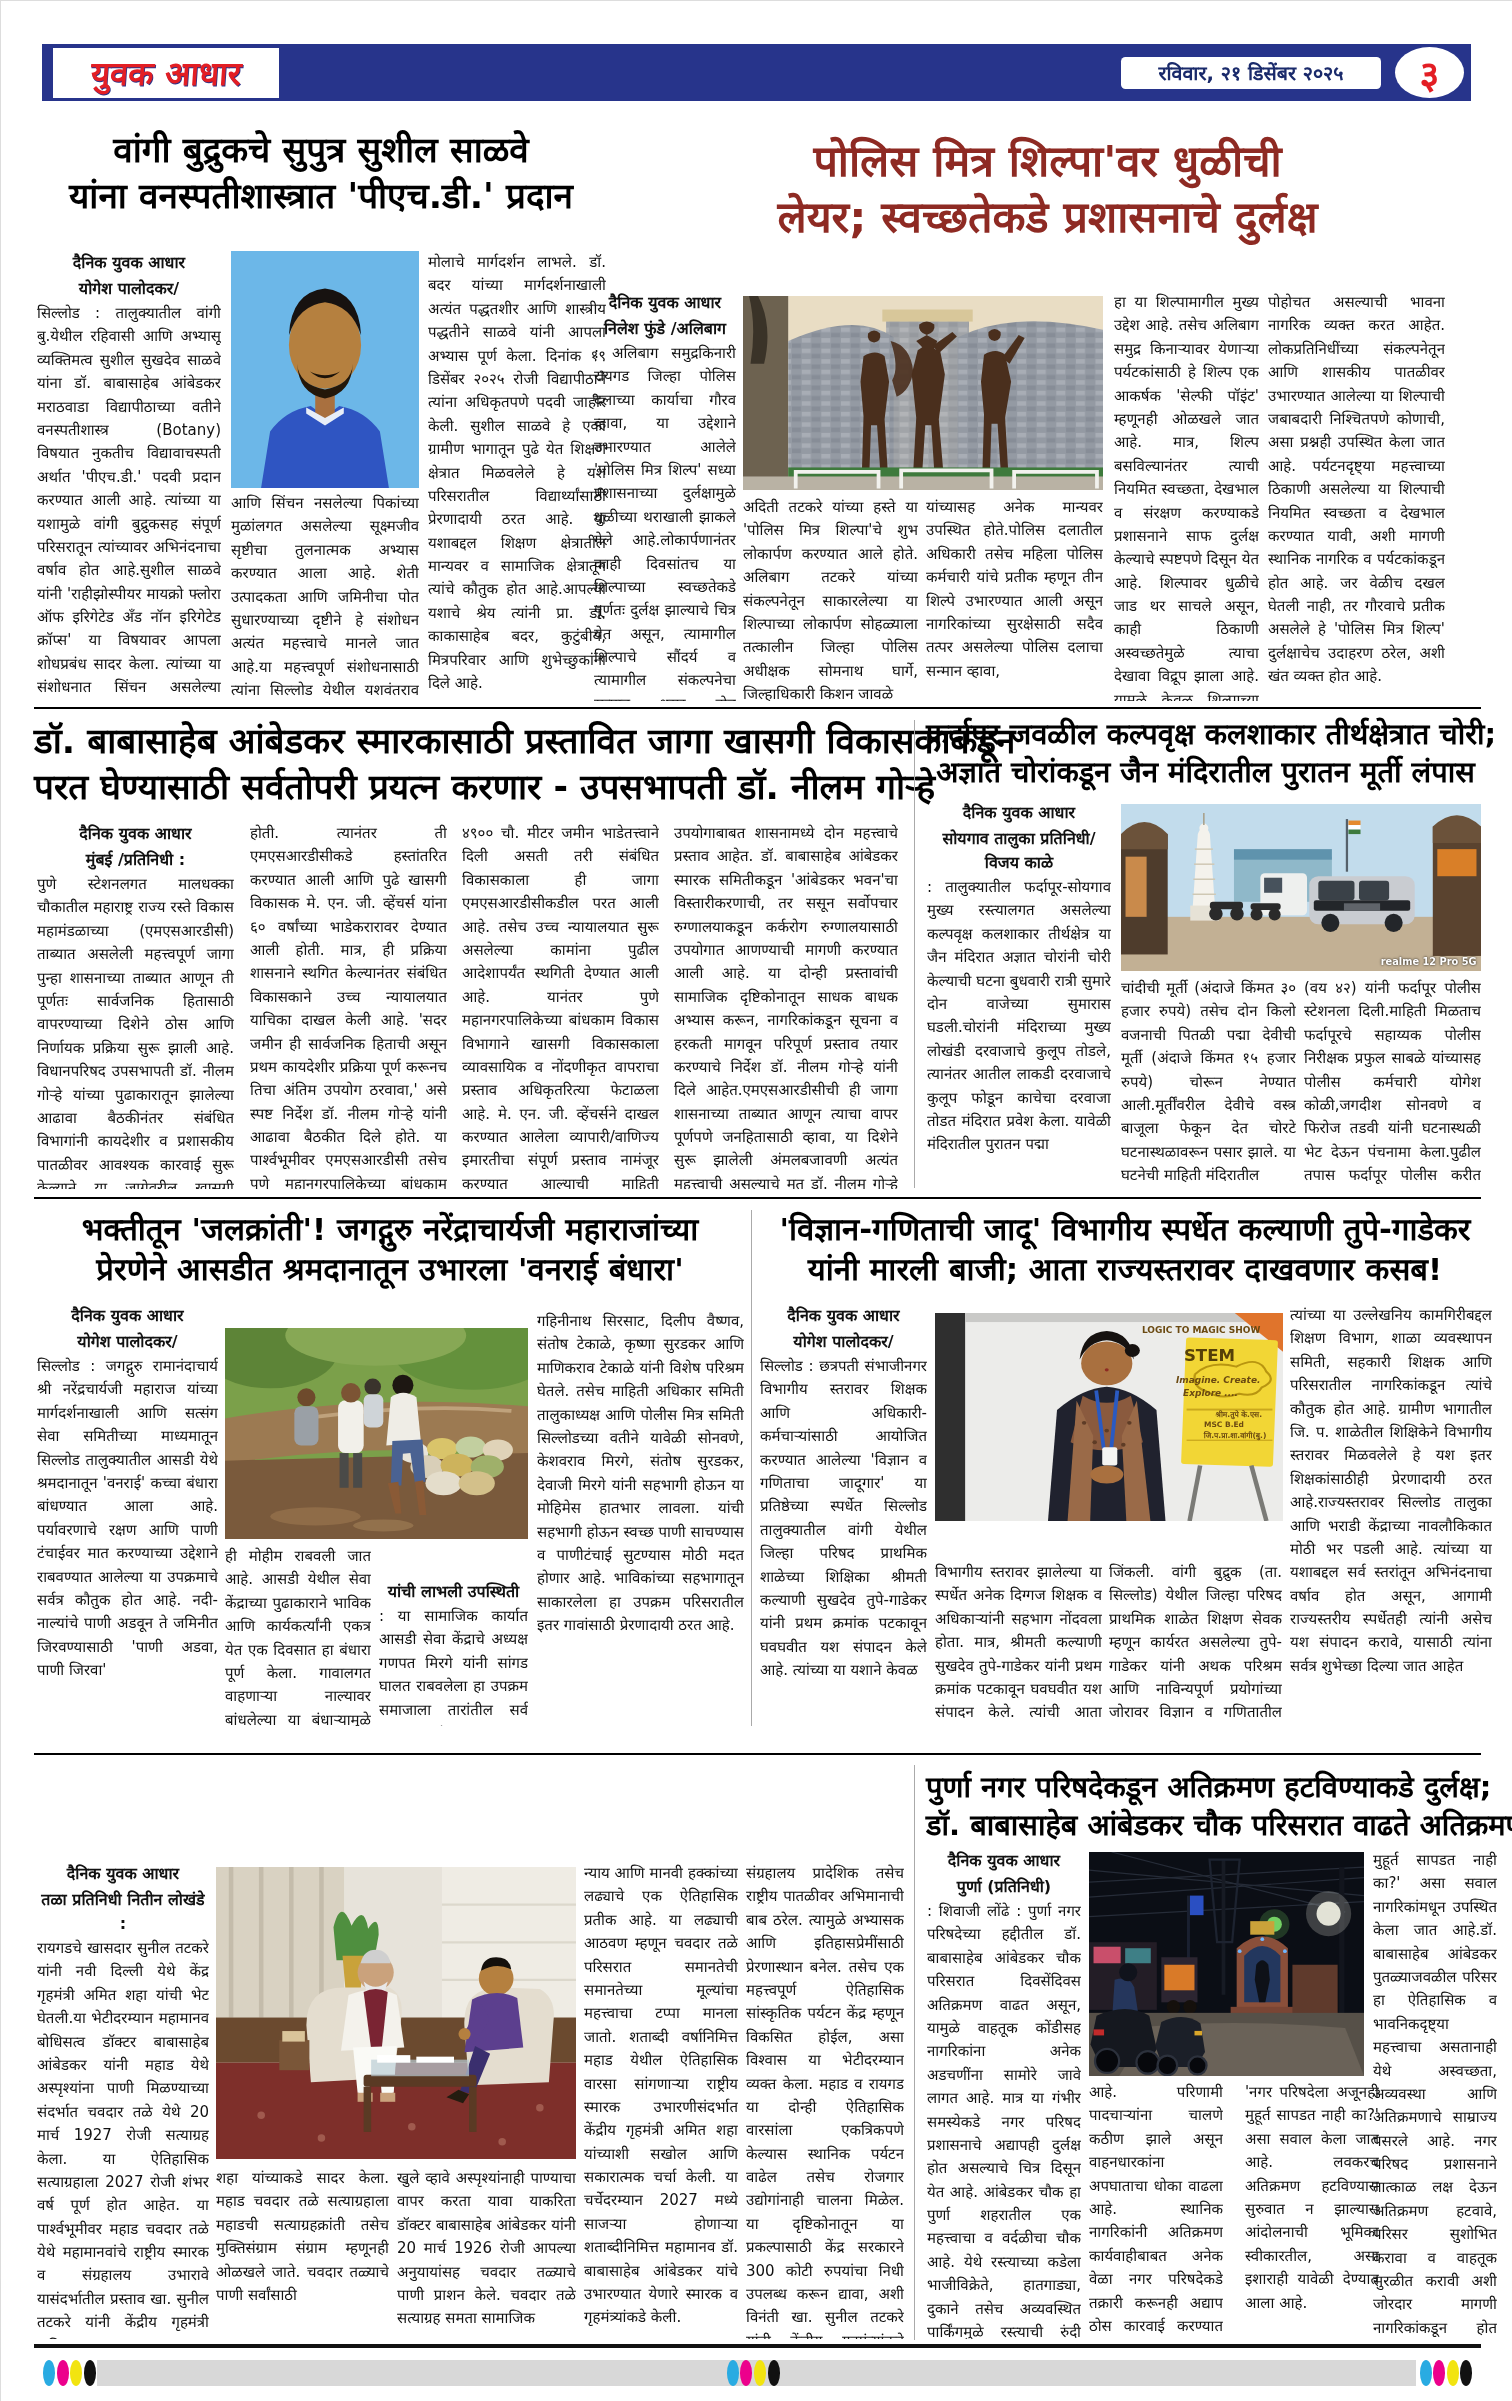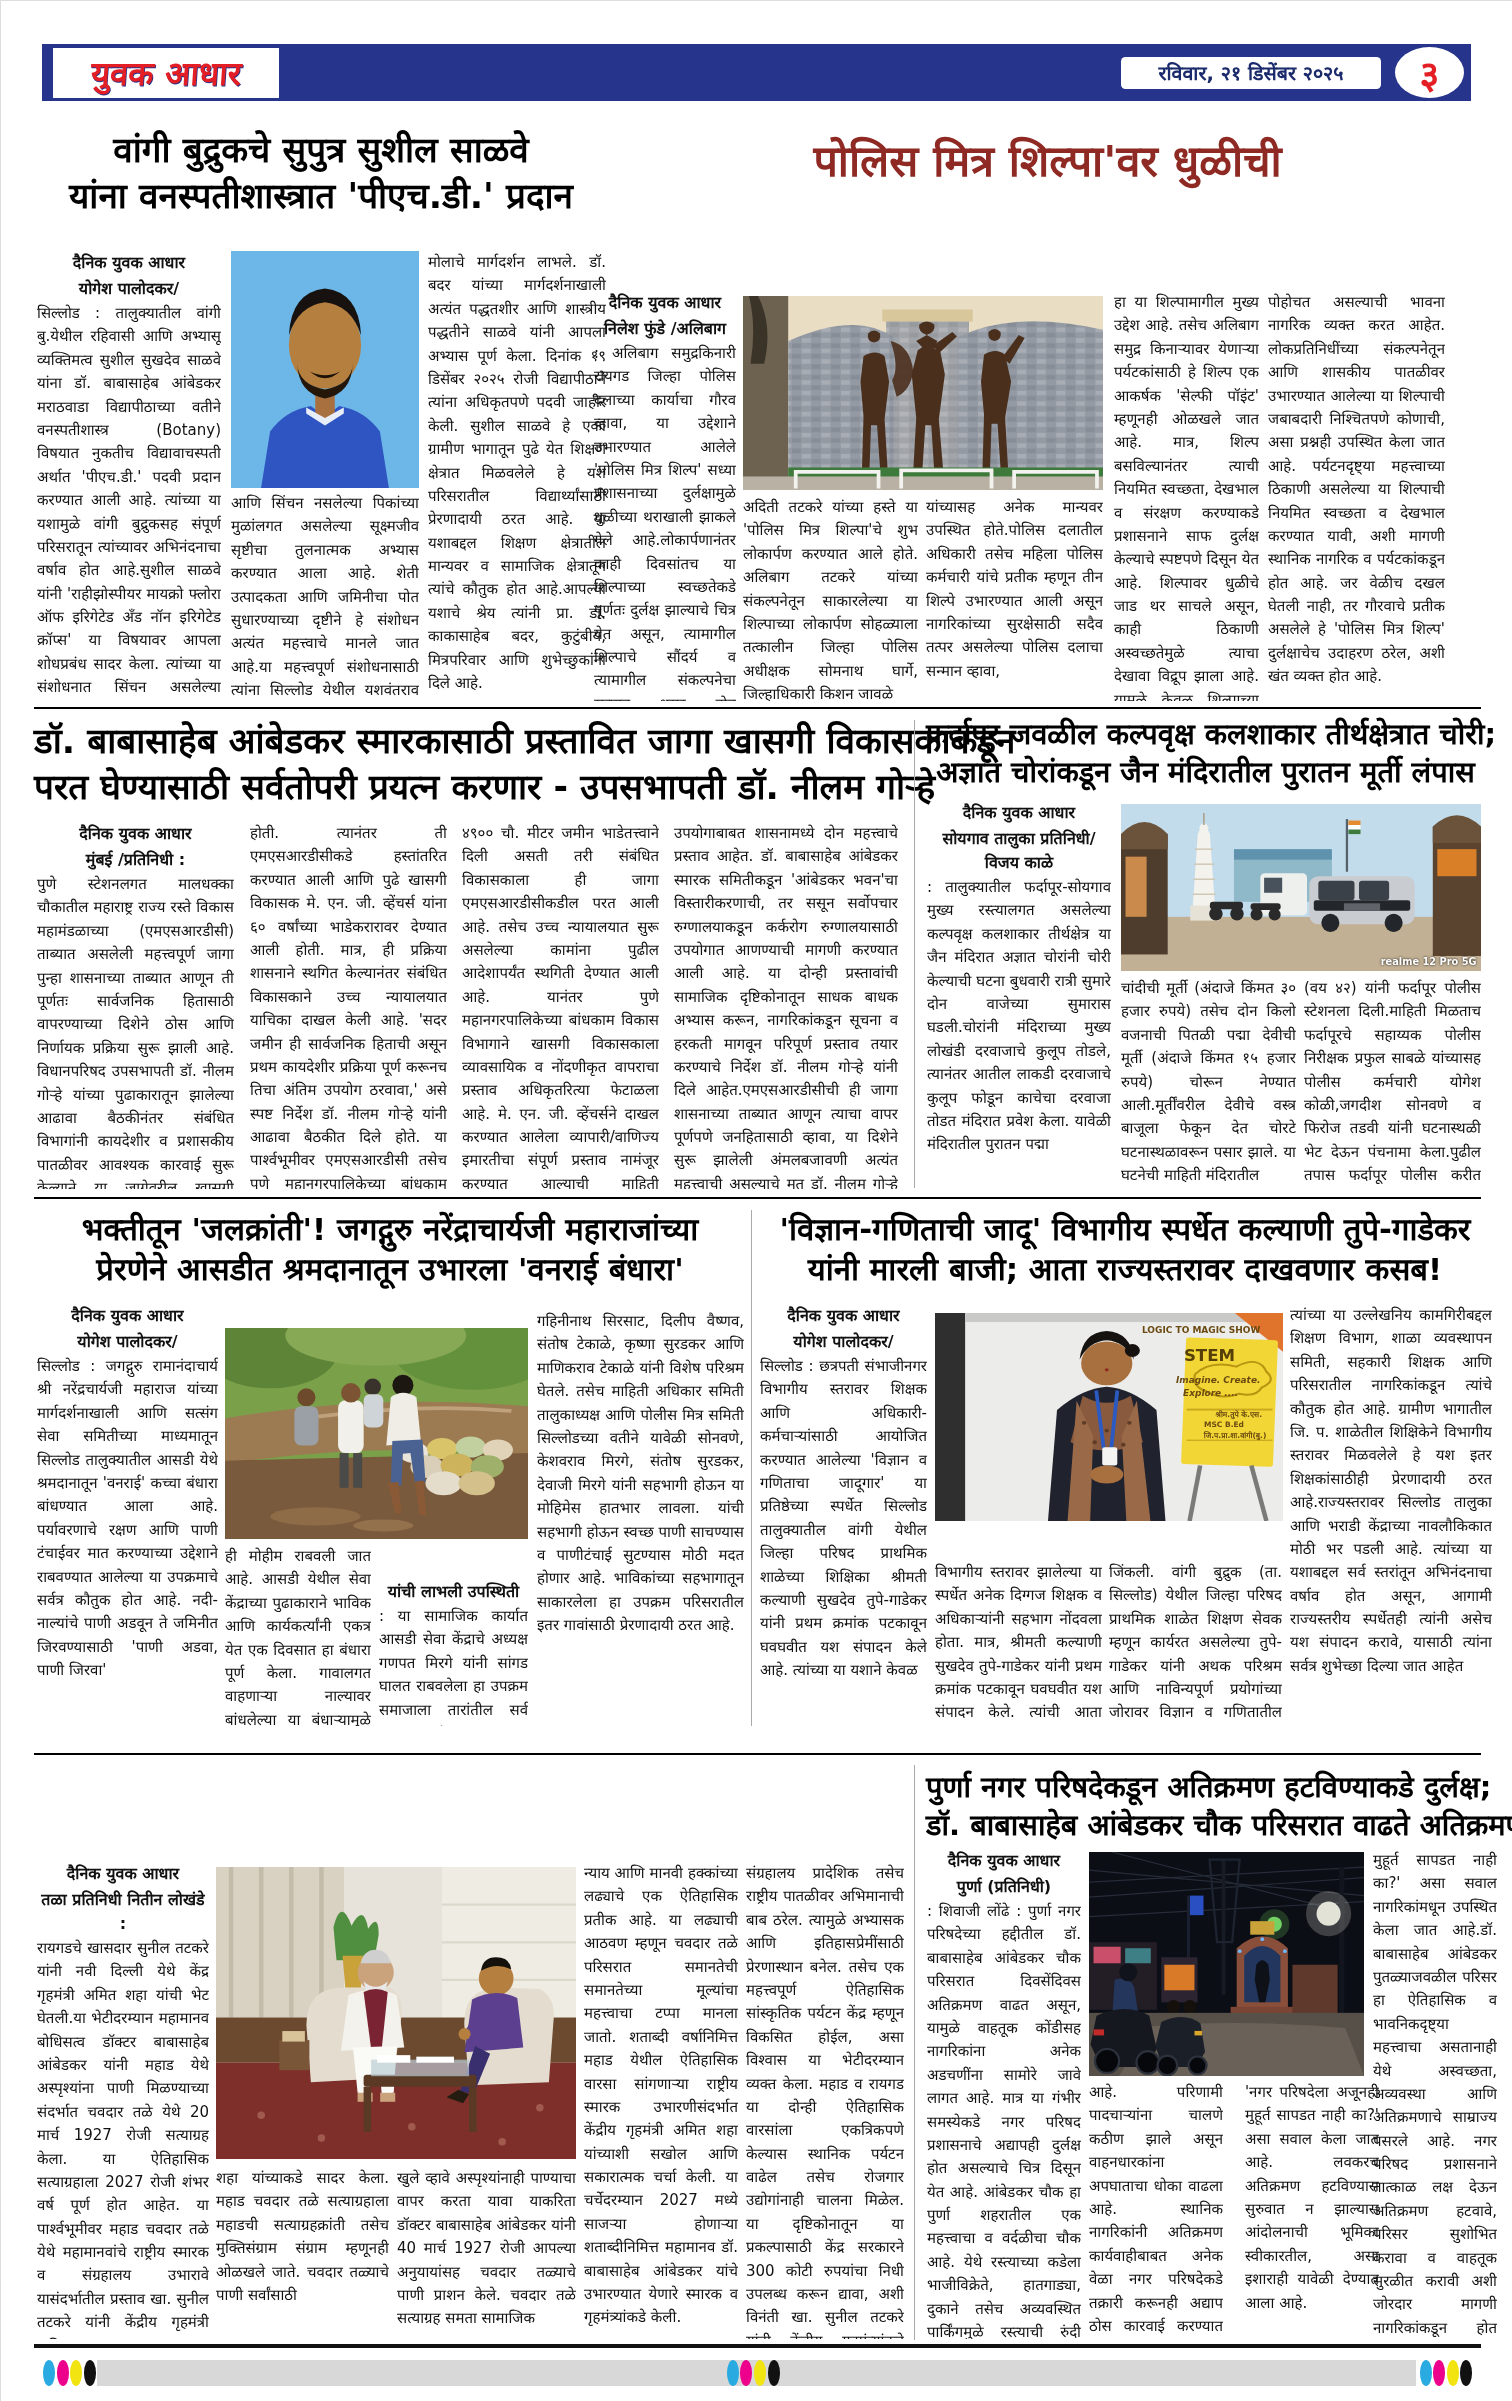--- a/index.html
+++ b/index.html
@@ -73,20 +73,21 @@
   </div>
   <div class="col" style="left:230px;top:491px;width:188px;height:208px;">
     <span>आणि सिंचन नसलेल्या पिकांच्या मुळांलगत असलेल्या सूक्ष्मजीव सृष्टीचा तुलनात्मक अभ्यास करण्यात आला आहे. शेती उत्पादकता आणि जमिनीचा पोत सुधारण्याच्या दृष्टीने हे संशोधन अत्यंत महत्त्वाचे मानले जात आहे.या महत्त्वपूर्ण संशोधनासाठी त्यांना सिल्लोड येथील यशवंतराव चव्हाण महाविद्यालयातील वनस्पतीशास्त्र विभागाचे प्रा. डॉ. काकासाहेब बदर यांचे</span>
   </div>
   <div class="col" style="left:427px;top:250px;width:178px;height:449px;">
     <span>मोलाचे मार्गदर्शन लाभले. डॉ. बदर यांच्या मार्गदर्शनाखाली अत्यंत पद्धतशीर आणि शास्त्रीय पद्धतीने साळवे यांनी आपला अभ्यास पूर्ण केला. दिनांक १९ डिसेंबर २०२५ रोजी विद्यापीठाने त्यांना अधिकृतपणे पदवी जाहीर केली. सुशील साळवे हे एका ग्रामीण भागातून पुढे येत शिक्षण क्षेत्रात मिळवलेले हे यश परिसरातील विद्यार्थ्यांसाठी प्रेरणादायी ठरत आहे. या यशाबद्दल शिक्षण क्षेत्रातील मान्यवर व सामाजिक क्षेत्रातून त्यांचे कौतुक होत आहे.आपल्या यशाचे श्रेय त्यांनी प्रा. डॉ. काकासाहेब बदर, कुटुंबीय, मित्रपरिवार आणि शुभेच्छुकांना दिले आहे.</span>
   </div>
 
   <div class="hl red" style="left:602px;top:133px;width:889px;font-size:43px;">
     <div>पोलिस मित्र शिल्पा'वर धुळीची</div>
+    <div>लेयर; स्वच्छतेकडे प्रशासनाचे दुर्लक्ष</div>
   </div>
   <div class="col" style="left:593px;top:290px;width:142px;height:410px;">
     <div class="byline">दैनिक युवक आधार</div>
     <div class="byline">निलेश फुंडे /अलिबाग</div>
     <span>: अलिबाग समुद्रकिनारी रायगड जिल्हा पोलिस दलाच्या कार्याचा गौरव व्हावा, या उद्देशाने उभारण्यात आलेले 'पोलिस मित्र शिल्प' सध्या प्रशासनाच्या दुर्लक्षामुळे धुळीच्या थराखाली झाकले गेले आहे.लोकार्पणानंतर काही दिवसांतच या शिल्पाच्या स्वच्छतेकडे पूर्णतः दुर्लक्ष झाल्याचे चित्र येत असून, त्यामागील शिल्पाचे सौंदर्य व त्यामागील संकल्पनेचा सन्मान धूसर होत असल्याची भावना नागरिकांमधून व्यक्त होत आहे.दि. ९ मार्च २०२५ रोजी महिला व बालविकास मंत्री</span>
   </div>
   <div class="photo" style="left:742px;top:295px;width:360px;height:194px;">
     <svg viewBox="0 0 478 258" preserveAspectRatio="none">
       <rect width="478" height="258" fill="#e9ddc4"></rect>
       <rect x="0" y="0" width="60" height="258" fill="#6d6250"></rect>
@@ -410,21 +411,21 @@
       <rect x="196" y="292" width="10" height="60" fill="#5a3a24"></rect>
         <rect x="336" y="292" width="10" height="60" fill="#5a3a24"></rect>
       <rect x="84" y="230" width="40" height="40" fill="#7a5638"></rect>
       <rect x="88" y="218" width="30" height="14" fill="#d9c49a"></rect>
     </svg>
   </div>
   <div class="col" style="left:215px;top:2166px;width:173px;height:172px;">
     <span>शहा यांच्याकडे सादर केला. महाड चवदार तळे सत्याग्रहाला महाडची सत्याग्रहक्रांती तसेच मुक्तिसंग्राम संग्राम म्हणूनही ओळखले जाते. चवदार तळ्याचे पाणी सर्वांसाठी</span>
   </div>
   <div class="col" style="left:396px;top:2166px;width:179px;height:172px;">
-    <span>खुले व्हावे अस्पृश्यांनाही पाण्याचा वापर करता यावा याकरिता डॉक्टर बाबासाहेब आंबेडकर यांनी 40 मार्च 1927 रोजी आपल्या अनुयायांसह चवदार तळ्याचे पाणी प्राशन केले. चवदार तळे सत्याग्रह समता सामाजिक</span>
+    <span>खुले व्हावे अस्पृश्यांनाही पाण्याचा वापर करता यावा याकरिता डॉक्टर बाबासाहेब आंबेडकर यांनी 20 मार्च 1926 रोजी आपल्या अनुयायांसह चवदार तळ्याचे पाणी प्राशन केले. चवदार तळे सत्याग्रह समता सामाजिक</span>
   </div>
   <div class="col" style="left:583px;top:1861px;width:154px;height:477px;">
     <span>न्याय आणि मानवी हक्कांच्या लढ्याचे एक ऐतिहासिक प्रतीक आहे. या लढ्याची आठवण म्हणून चवदार तळे परिसरात समानतेची समानतेच्या मूल्यांचा महत्त्वाचा टप्पा मानला जातो. शताब्दी वर्षानिमित्त महाड येथील ऐतिहासिक वारसा सांगणाऱ्या राष्ट्रीय स्मारक उभारणीसंदर्भात केंद्रीय गृहमंत्री अमित शहा यांच्याशी सखोल आणि सकारात्मक चर्चा केली. या चर्चेदरम्यान 2027 मध्ये साजऱ्या होणाऱ्या शताब्दीनिमित्त महामानव डॉ. बाबासाहेब आंबेडकर यांचे उभारण्यात येणारे स्मारक व गृहमंत्र्यांकडे केली.</span>
   </div>
   <div class="col" style="left:745px;top:1861px;width:158px;height:477px;">
     <span>संग्रहालय प्रादेशिक तसेच राष्ट्रीय पातळीवर अभिमानाची बाब ठरेल. त्यामुळे अभ्यासक आणि इतिहासप्रेमींसाठी प्रेरणास्थान बनेल. तसेच एक महत्त्वपूर्ण ऐतिहासिक सांस्कृतिक पर्यटन केंद्र म्हणून विकसित होईल, असा विश्वास या भेटीदरम्यान व्यक्त केला. महाड व रायगड या दोन्ही ऐतिहासिक वारसांला एकत्रिकपणे केल्यास स्थानिक पर्यटन वाढेल तसेच रोजगार उद्योगांनाही चालना मिळेल. या दृष्टिकोनातून या प्रकल्पासाठी केंद्र सरकारने 300 कोटी रुपयांचा निधी उपलब्ध करून द्यावा, अशी विनंती खा. सुनील तटकरे यांनी केंद्रीय गृहमंत्र्यांकडे केली.</span>
   </div>
 
   <div class="rule-v" style="left:913px;top:1764px;height:575px;"></div>
 

